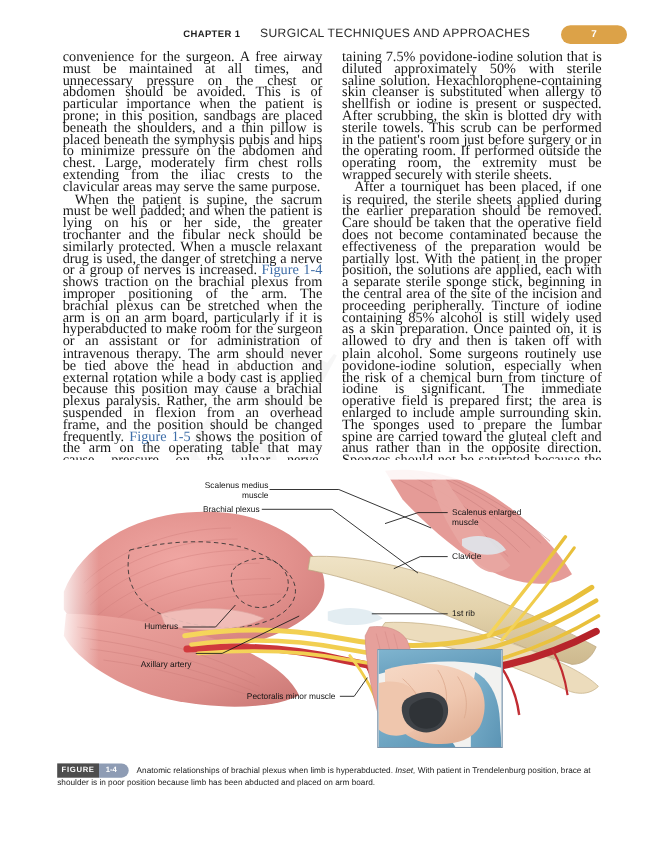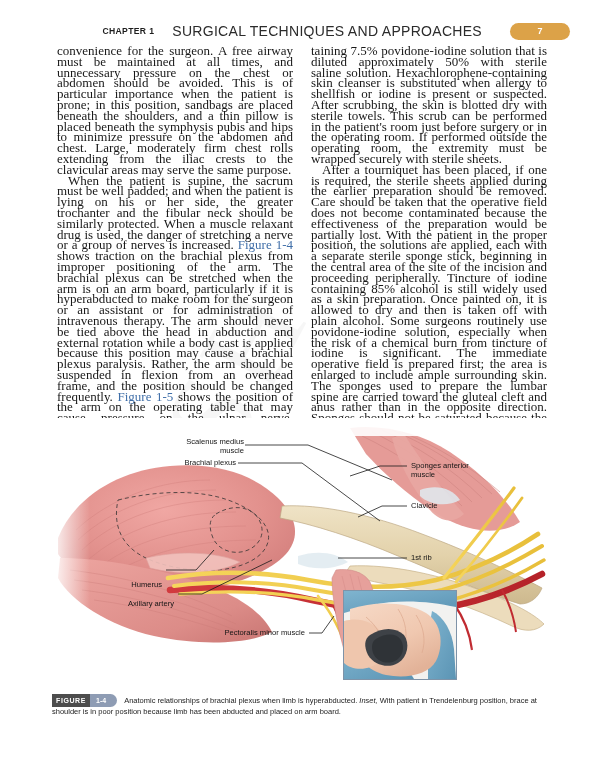--- a/index.html
+++ b/index.html
@@ -30,21 +30,21 @@
   }
   .rh-chapter {
     font-family: "Liberation Sans", sans-serif;
     font-size: 8.6px;
     font-weight: bold;
     letter-spacing: 0.35px;
     color: #1d1d1d;
   }
   .rh-title {
     font-family: "Liberation Sans", sans-serif;
-    font-size: 14px;
+    font-size: 11px;
     font-weight: normal;
     letter-spacing: 0.3px;
     color: #2b2b2b;
   }
   .page-badge {
     margin-left: 10px;
     width: 60px;
     height: 17px;
     border-radius: 9px;
     background: #dca248;
@@ -394,33 +394,33 @@
   <div class="fig-label r" style="left:16px; top:19px; width:178px;">
     <div>Scalenus medius</div>
     <div>muscle</div>
   </div>
 
   <div class="fig-label r" style="left:16px; top:40px; width:170px;">
     <div>Brachial plexus</div>
   </div>
 
   <div class="fig-label" style="left:361px; top:43px;">
-    <div>Sponges anterior</div>
+    <div>Scalenus enlarged</div>
     <div>muscle</div>
   </div>
 
   <div class="fig-label" style="left:361px; top:83px;">
     <div>Clavicle</div>
   </div>
 
   <div class="fig-label" style="left:361px; top:135px;">
     <div>1st rib</div>
   </div>
 
-  <div class="fig-label r" style="left:24px; top:147px; width:88px;margin-top:15px;">
+  <div class="fig-label r" style="left:24px; top:147px; width:88px;">
     <div>Humerus</div>
   </div>
 
   <div class="fig-label r" style="left:14px; top:181px; width:110px;">
     <div>Axillary artery</div>
   </div>
 
   <div class="fig-label r" style="left:105px; top:210px; width:150px;">
     <div>Pectoralis minor muscle</div>
   </div>

